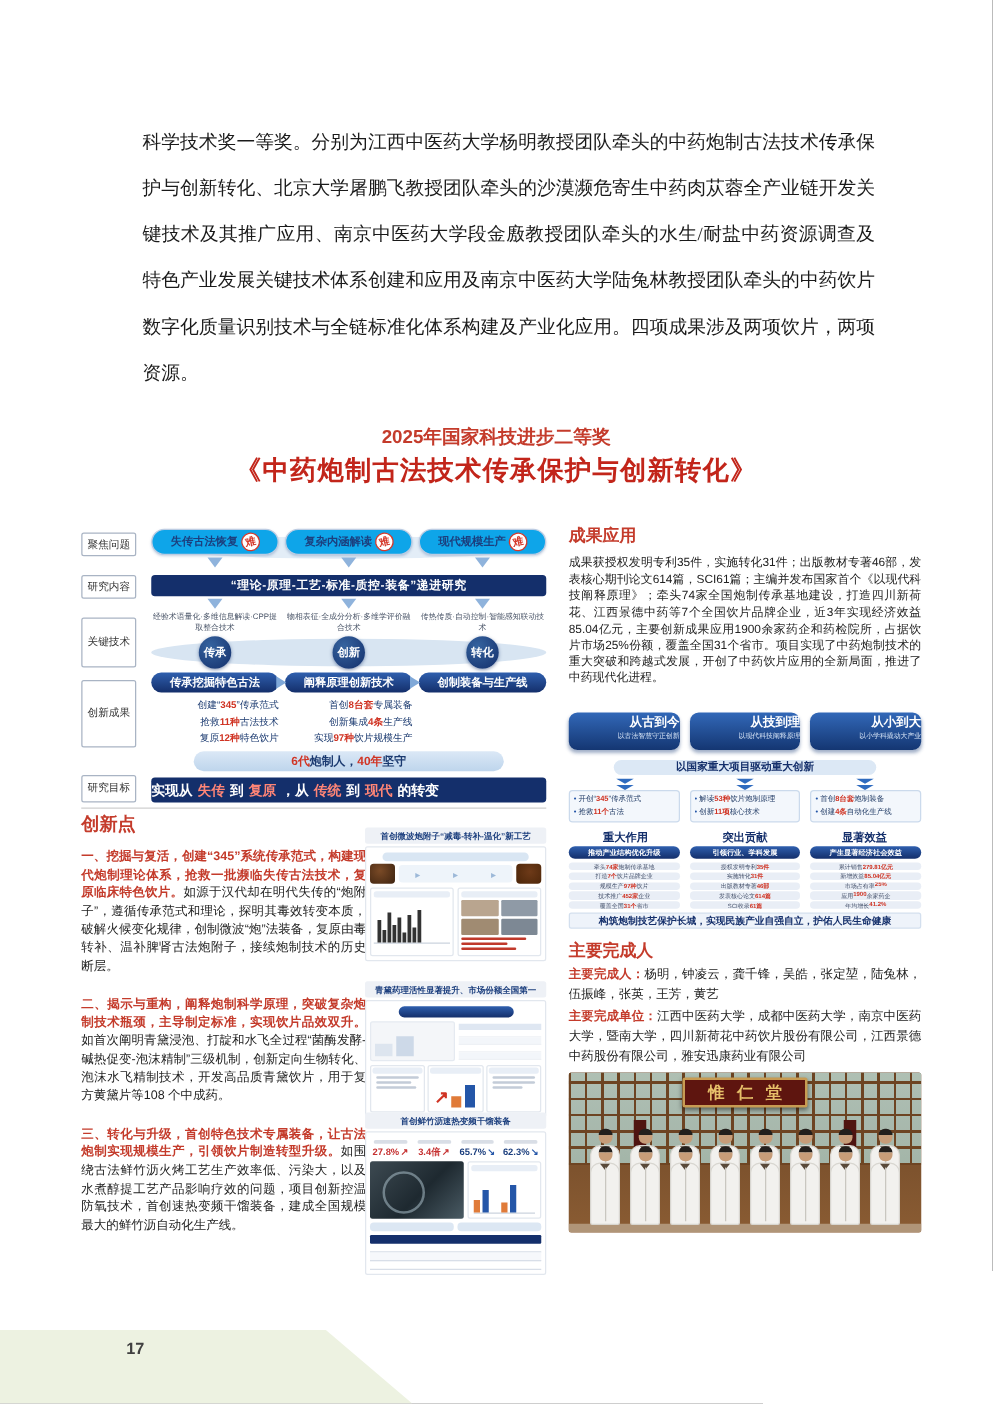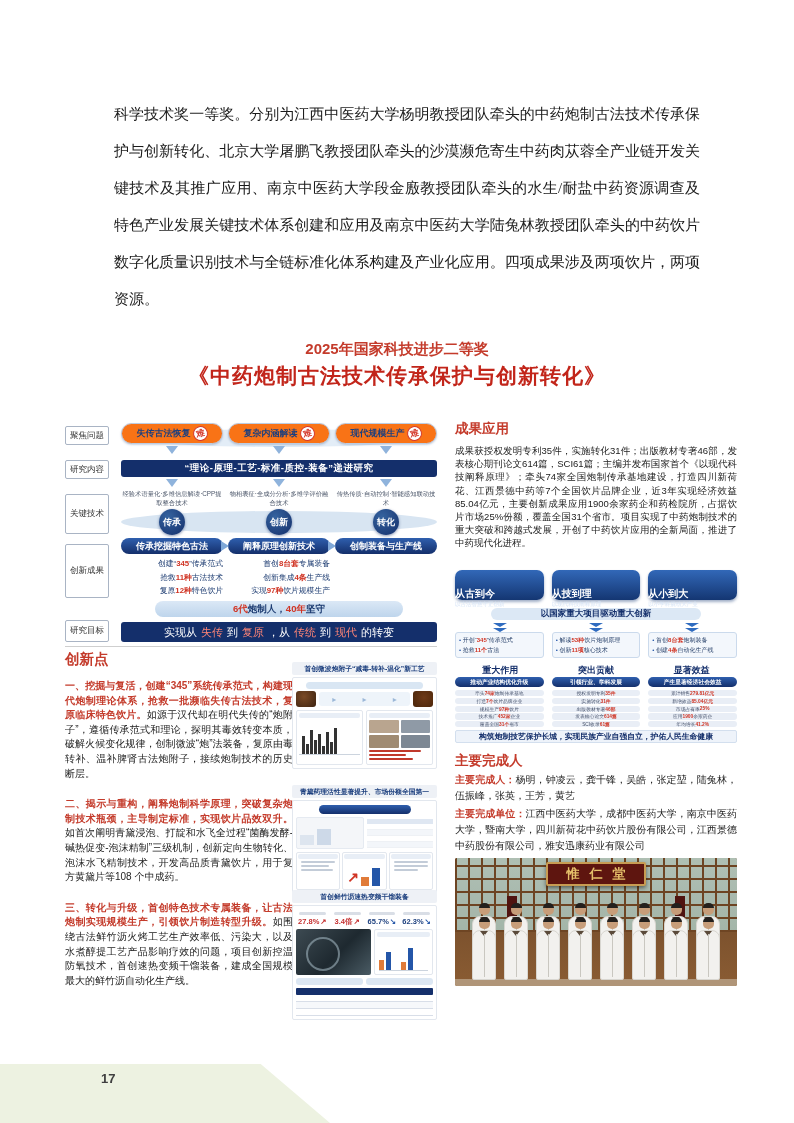--- a/index.html
+++ b/index.html
@@ -21,21 +21,21 @@
   .ldg{position:absolute;left:65px;top:420px;width:372px;height:226px;font-family:"Liberation Sans",sans-serif;}
   .slab{position:absolute;left:0;width:42px;border:1px solid #a9b4c4;background:#fff;color:#333;
         font-size:8.5px;font-weight:500;display:flex;align-items:center;justify-content:center;text-align:center;border-radius:2px;}
   .sl1{top:6px;height:17px;} .sl2{top:40px;height:17px;} .sl3{top:74px;height:38px;}
   .sl4{top:124px;height:52px;} .sl5{top:200px;height:20px;}
   .flow{position:absolute;left:56px;top:0;width:316px;height:226px;}
   .ellipse1{position:absolute;top:9px;left:10px;right:10px;height:18px;background:#e3edf7;border-radius:50%;}
   .ellipse2{position:absolute;top:91px;left:0;right:0;height:22px;background:#d8e5f2;border-radius:50%;}
   .grid3{position:absolute;width:100%;display:grid;grid-template-columns:1fr 1fr 1fr;gap:5px;}
   .pills-row{top:3px;}
-  .pill{background:#f97316;border:1px solid #bccce2;border-radius:11px;height:19px;display:flex;align-items:center;
+  .pill{background:#0ea5e9;border:1px solid #bccce2;border-radius:11px;height:19px;display:flex;align-items:center;
         justify-content:center;font-size:9px;font-weight:700;color:#1c3f7e;box-shadow:0 1px 2px rgba(40,80,140,.25);}
   .nan{display:inline-block;width:13px;height:13px;line-height:13px;margin-left:2px;border:1px solid #d4382a;
        border-radius:50%;color:#d4382a;font-size:8.5px;font-weight:700;text-align:center;background:#fff;
        transform:rotate(-12deg);flex:none;}
   .arrows1{top:26px;} .arrows2{top:59px;}
   .tri-dn{width:0;height:0;border-left:6px solid transparent;border-right:6px solid transparent;
           border-top:8px solid #8fb3dc;margin:0 auto;}
   .rbar{position:absolute;top:40px;left:0;right:0;height:17px;background:#142f6b;border-radius:3px;color:#fff;
         font-size:9.5px;font-weight:700;display:flex;align-items:center;justify-content:center;letter-spacing:.5px;}
   .tnotes{top:70px;}
@@ -49,21 +49,21 @@
          font-weight:700;display:flex;align-items:center;justify-content:center;}
   .oarr{position:absolute;top:121px;width:0;height:0;border-top:5px solid transparent;border-bottom:5px solid transparent;
         border-left:8px solid #7fa8d8;}
   .oitems{top:137px;}
   .ocol{text-align:right;}
   .oitem{font-size:7.8px;line-height:13.5px;color:#1b3a70;font-weight:500;white-space:nowrap;}
   .pband{position:absolute;top:181px;left:34px;right:34px;height:16px;background:linear-gradient(180deg,#dbe8f6,#bed5ec);
          border-radius:8px;display:flex;align-items:center;justify-content:center;
          font-size:9.5px;font-weight:700;color:#1b3a70;}
   .gbar{position:absolute;top:202px;left:0;right:0;height:20px;background:#142f6b;border-radius:3px;color:#fff;
-        font-size:11px;font-weight:400;display:flex;align-items:center;justify-content:center;gap:4px;}
+        font-size:11px;font-weight:700;display:flex;align-items:center;gap:4px;}
   .goal-hl{color:#ff8576;}
   .divider{position:absolute;left:65px;top:646px;width:372px;height:1px;background:#cfcfcf;}
 
   
   .innov{position:absolute;left:65px;top:650px;width:228px;}
   .red-h{margin:0;font-size:14.5px;font-weight:700;color:#c43b2b;}
   .innov p{margin:10px 0 16px 0;font-size:10px;line-height:14.6px;text-align:justify;color:#222;}
   .innov p .lead{color:#c43b2b;font-weight:700;}
 
   
@@ -123,22 +123,22 @@
   .ct-r{height:6px;border-bottom:1px solid #d8dee8;}
   .ct-r.alt{background:#f6f8fb;}
 
   
   .rcol{position:absolute;left:455px;top:420px;width:282px;}
   .rcol .red-h{position:absolute;left:0;top:0;font-size:13.5px;}
   .res-text{position:absolute;left:0;top:24px;width:282px;margin:0;font-size:9.5px;line-height:13.2px;
             text-align:justify;color:#222;}
   .rdg{position:absolute;left:0;top:148px;width:282px;height:178px;}
   .pillars{top:2px;gap:8px;}
-  .pillar{height:30px;border-radius:7px;background:linear-gradient(180deg,#3268b8,#143672);color:#fff;text-align:left;
-          box-shadow:0 2px 3px rgba(20,54,114,.4);padding-top:18px;box-sizing:border-box;}
+  .pillar{height:30px;border-radius:7px;background:linear-gradient(180deg,#3268b8,#143672);color:#fff;text-align:right;
+          box-shadow:0 2px 3px rgba(20,54,114,.4);padding-top:3px;box-sizing:border-box;}
   .pillar .pt{font-size:10px;font-weight:700;line-height:12px;}
   .pillar .ps{font-size:5.5px;color:#d6e4f6;line-height:8px;}
   .rband{position:absolute;top:40px;left:36px;right:36px;height:12px;background:#dce8f5;border-radius:7px;
          color:#142f6b;font-size:8.5px;font-weight:700;display:flex;align-items:center;justify-content:center;}
   .chevrow{top:54px;}
   .chev{width:0;height:0;border-left:7px solid transparent;border-right:7px solid transparent;
         border-top:4px solid #2f6bbf;margin:1px auto;}
   .bullets{top:64px;gap:8px;}
   .blt-box{height:26px;background:#f3f7fc;border:1px solid #cbdaec;border-radius:3px;padding:2px 3px;box-sizing:border-box;}
   .blt{font-size:6px;line-height:10px;color:#223c66;white-space:nowrap;overflow:hidden;}

